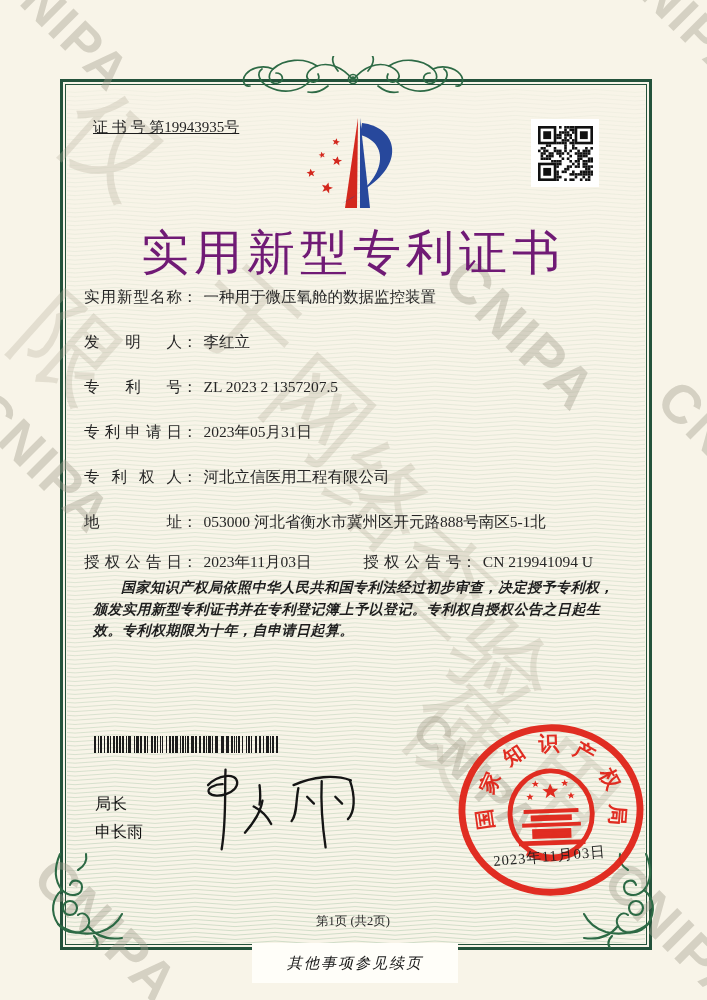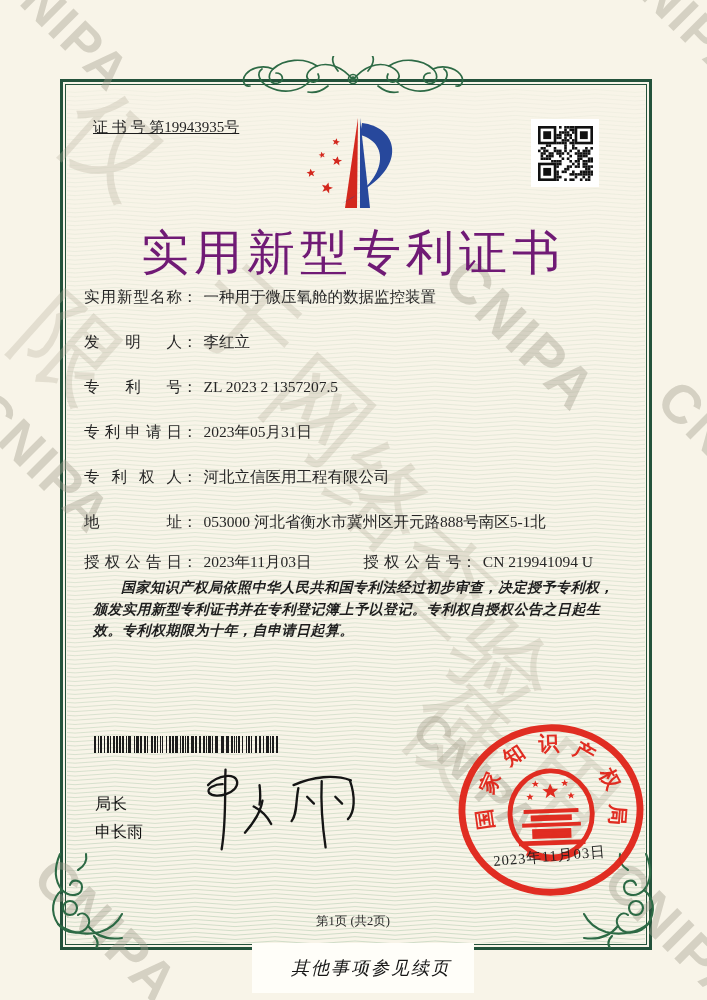--- a/index.html
+++ b/index.html
@@ -35,23 +35,23 @@
   .grant2{display:inline-block;margin-left:48px;}
   .legal{position:absolute;left:93px;top:577px;width:521px;font-size:14px;line-height:21.5px;
          color:#1d1d1d;font-style:italic;}
   .legal p{margin:0 0 9px 0;text-indent:2em;letter-spacing:0.5px;font-weight:bold;}
   .barcode-wrap{position:absolute;left:94px;top:736px;}
   .officer{position:absolute;left:95px;top:790px;font-family:"Liberation Sans","DejaVu Sans",sans-serif;
            font-size:16px;color:#111;line-height:28px;}
   .sig{position:absolute;left:192px;top:756px;}
   .seal{position:absolute;left:453px;top:719px;z-index:5;opacity:0.95;transform:rotate(-2deg);}
   .pageno{position:absolute;left:60px;top:913px;width:586px;text-align:center;font-size:12.5px;color:#2a2a2a;}
-  .footnote{position:absolute;left:252px;top:943px;width:206px;height:50px;background:#fffef9;
+  .footnote{position:absolute;left:252px;top:943px;width:206px;height:40px;background:#fffef9;
             z-index:6;display:flex;align-items:center;justify-content:center;
-            font-size:18px;font-style:italic;color:#161616;letter-spacing:2px;padding-left:16px;}
+            font-size:15px;font-style:italic;color:#161616;letter-spacing:2px;}
 </style>
 </head>
 <body>
 
 <div class="page">
 
   <div class="frame">
     <div class="frame-inner"></div>
     <svg class="waves" id="waves" viewBox="0 0 578 857" preserveAspectRatio="none">
         <path d="M-12 5.0 q 20 2.8 40 0 t 40 0 t 40 0 t 40 0 t 40 0 t 40 0 t 40 0 t 40 0 t 40 0 t 40 0 t 40 0 t 40 0 t 40 0 t 40 0 t 40 0 t 40 0 t 40 0" stroke="#9dbf9f" stroke-opacity="0.10" stroke-width="0.8" fill="none"></path>

